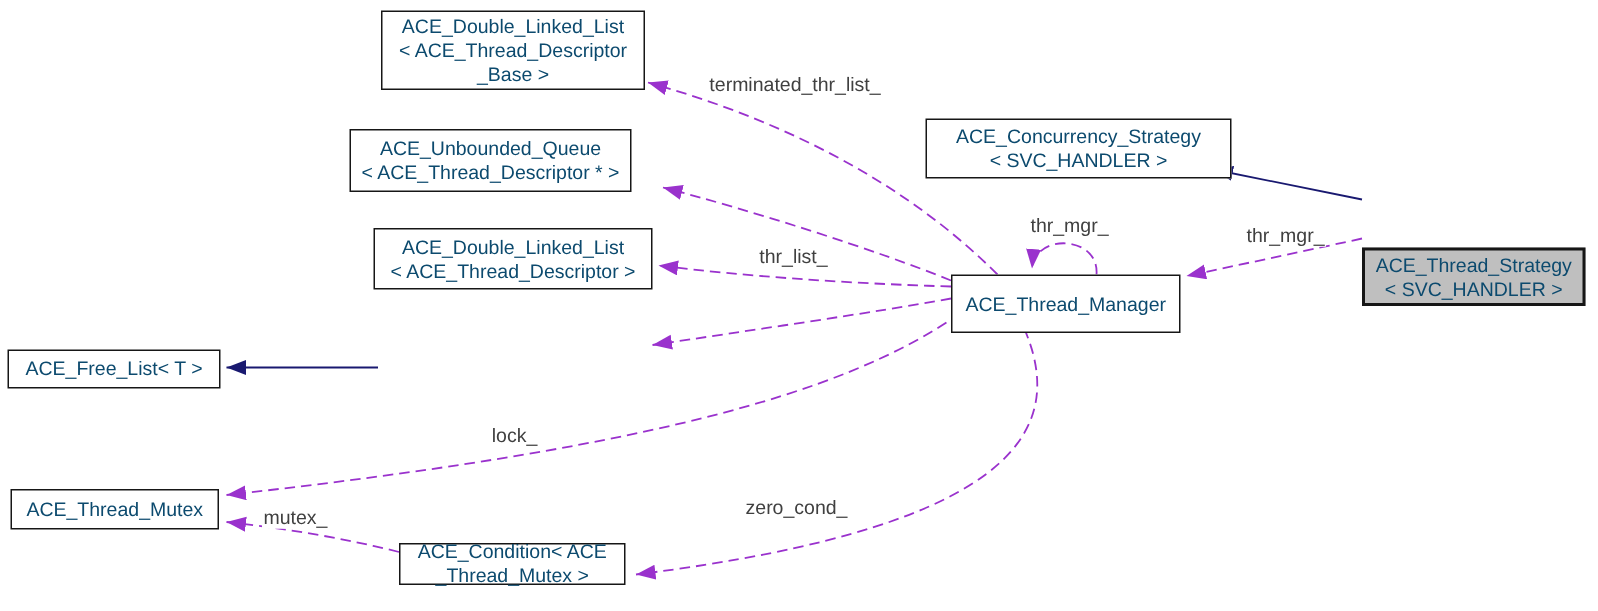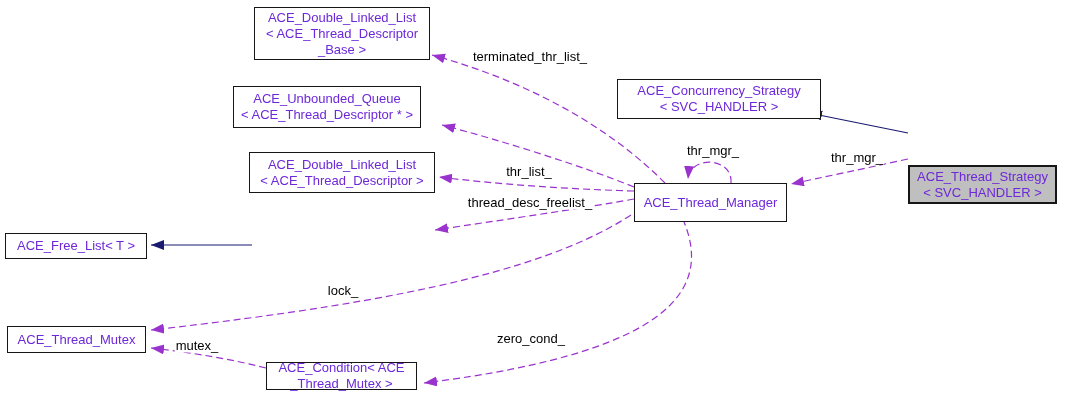--- a/index.html
+++ b/index.html
@@ -9,40 +9,40 @@
     background:#ffffff;
     font-family:"Liberation Sans", sans-serif;
     overflow:hidden;
   }
   #edges{position:absolute;left:0;top:0;width:1065px;height:407px;}
   .node{
     position:absolute;
     box-sizing:border-box;
     border:1px solid #161616;
     background:#ffffff;
-    color:#6d28d9;
+    color:#0c4a6e;
     display:flex;
     align-items:center;
     justify-content:center;
     text-align:center;
     font-size:13px;
     line-height:16px;
     white-space:pre-line;
     padding:1px 3px;
   }
   .node.highlight{
     background:#bfbfbf;
     border-width:2px;
     margin-top:38px;
   }
   .edge-label{
     position:absolute;
     transform:translate(-50%,-50%);
     font-size:13px;
-    color:#000000;
+    color:#404040;
     white-space:nowrap;
     background:#ffffff;
     padding:0 1px;
   }
   path.usage{
     fill:none;
     stroke:#9a32cd;
     stroke-width:1.2;
     stroke-dasharray:7 4;
   }
@@ -104,21 +104,20 @@
   <div class="node highlight" style="left:908px;top:127px;width:149px;height:39px">ACE_Thread_Strategy
 &lt; SVC_HANDLER &gt;</div>
 
   <div class="node" style="left:634px;top:183px;width:153px;height:39px">ACE_Thread_Manager</div>
 
   <span class="edge-label" style="left:530px;top:56px">terminated_thr_list_</span>
 
 
   <span class="edge-label" style="left:529px;top:171px">thr_list_</span>
 
-  <span class="edge-label" style="left:530px;top:202px">thread_desc_freelist_</span>
 
   <span class="edge-label" style="left:343px;top:290px">lock_</span>
 
   <span class="edge-label" style="left:197px;top:345px">mutex_</span>
 
   <span class="edge-label" style="left:531px;top:338px">zero_cond_</span>
 
   <span class="edge-label" style="left:713px;top:150px">thr_mgr_</span>
 
   <span class="edge-label" style="left:857px;top:157px">thr_mgr_</span>

